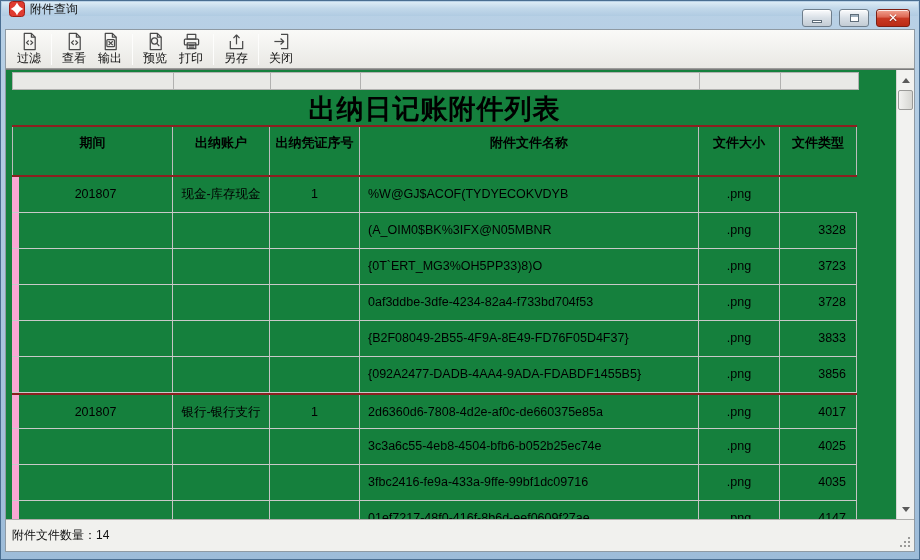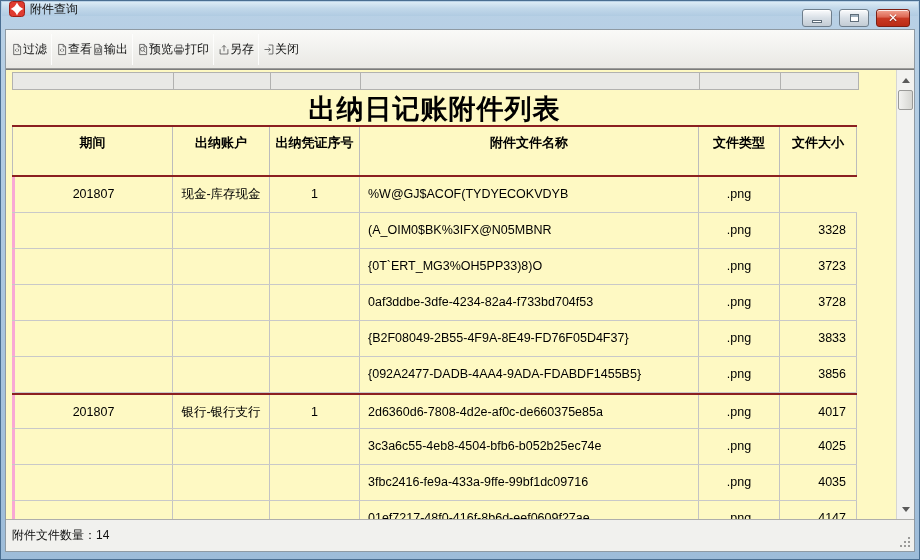--- a/index.html
+++ b/index.html
@@ -28,47 +28,47 @@
   .glyph-x  { color:#fff; font-size:12px; font-weight:bold; line-height:1;
               text-shadow:0 1px 1px #7a1d10; }
 
   
   .client { position:absolute; top:28px; left:4px; right:4px; bottom:7px;
             background:#f1f1ee; border:1px solid #8f9aa3; display:flex; flex-direction:column; }
 
   
   .toolbar { height:39px; background:linear-gradient(180deg,#fafaf8,#e9e8e4);
              border-bottom:1px solid #9c9c9a; display:flex; align-items:center; padding-left:5px; }
-  .tool-btn { width:36px; height:37px; display:flex; flex-direction:row; align-items:center;
+  .tool-btn { width:36px; height:37px; display:flex; flex-direction:column; align-items:center;
               justify-content:flex-start; cursor:default; }
   .tool-btn svg { width:19px; height:19px; display:block; margin-top:1px; }
   .tool-label { font-size:12px; color:#111; line-height:14px; white-space:nowrap; }
   .tool-sep { width:1px; height:31px; background:#a8a8a6; border-right:1px solid #fdfdfc; margin:0 4px; }
 
   
-  .report { position:relative; flex:1; background:#fef9c3; border-top:1px solid #7b7b7b; overflow:hidden; }
+  .report { position:relative; flex:1; background:#15803d; border-top:1px solid #7b7b7b; overflow:hidden; }
   .grid6 { display:grid; grid-template-columns:161px 97px 90px 339px 81px 77px; width:845px; }
 
   .band { margin:2px 0 0 6px; height:18px; border:1px solid #b2b2b0; width:847px; }
   .band .bcell { background:#e9e9e6; border-right:1px solid #b2b2b0; }
   .band .bcell:last-child { border-right:none; }
 
   .report-title { margin-left:6px; width:845px; height:35px; text-align:center;
                   font-size:27px; font-weight:600; color:#000; line-height:38px;
                   letter-spacing:1px; white-space:nowrap; }
 
   .tbl { margin-left:6px; width:845px; font-size:12.5px; color:#000; }
   .thead { border-top:2px solid #8b2020; border-bottom:2px solid #8b2020; height:52px; }
   .th { font-weight:bold; font-size:13px; text-align:center; line-height:32px;
         border-right:1px solid #bcbcbc; }
   .th:first-child { border-left:1px solid #bcbcbc; }
   .tr { height:36px; border-bottom:1px solid #c9c9c9; }
   .tr.group-start { border-top:2px solid #8b2020; }
   .td { line-height:34px; border-right:1px solid #c4c4c4; overflow:hidden; white-space:nowrap; }
-  .td:first-child { border-left:3px solid #f9a8d4; }
+  .td:first-child { border-left:7px solid #f9a8d4; }
   .c-center { text-align:center; }
   .c-file { text-align:left; padding-left:8px; }
   .c-size { text-align:right; padding-right:10px; }
   .tr.partial { height:11px; border-bottom:none; }
   .tr.partial .td { height:11px; }
 
   
   .vscroll { position:absolute; top:0; right:0; bottom:0; width:18px; background:#f2f2f0;
              border-left:1px solid #d6d6d4; }
   .sb-btn { position:absolute; left:1px; width:16px; height:16px; display:flex;
@@ -193,22 +193,22 @@
       </div>
 
       <div class="report-title">出纳日记账附件列表</div>
 
       <div class="tbl">
         <div class="thead grid6">
           <div class="th">期间</div>
           <div class="th">出纳账户</div>
           <div class="th">出纳凭证序号</div>
           <div class="th">附件文件名称</div>
+          <div class="th">文件大小</div>
           <div class="th">文件类型</div>
-          <div class="th">文件大小</div>
         </div>
 
         <div class="tr grid6">
           <div class="td c-center">201807</div>
           <div class="td c-center">现金-库存现金</div>
           <div class="td c-center">1</div>
           <div class="td c-file">%W@GJ$ACOF(TYDYECOKVDYB</div>
           <div class="td c-center">.png</div>
         </div>
         <div class="tr grid6">

